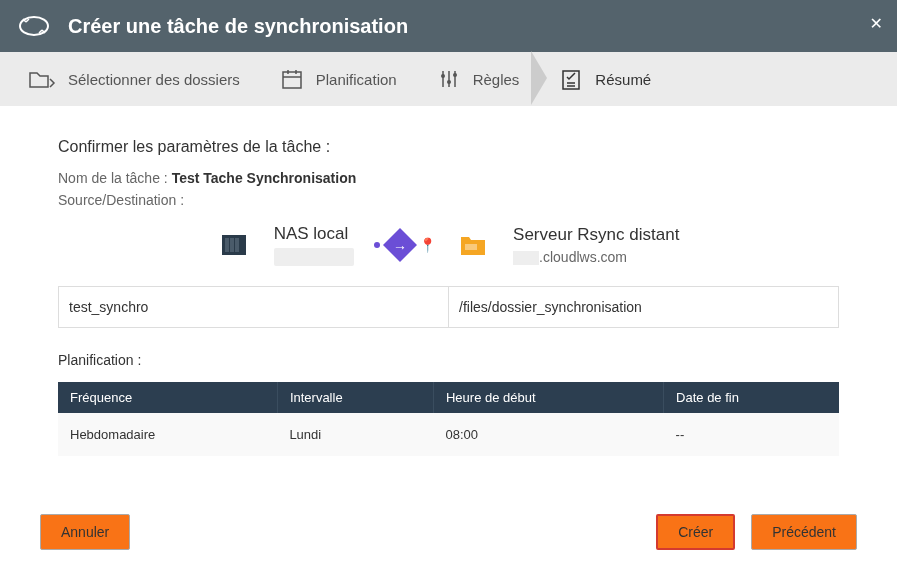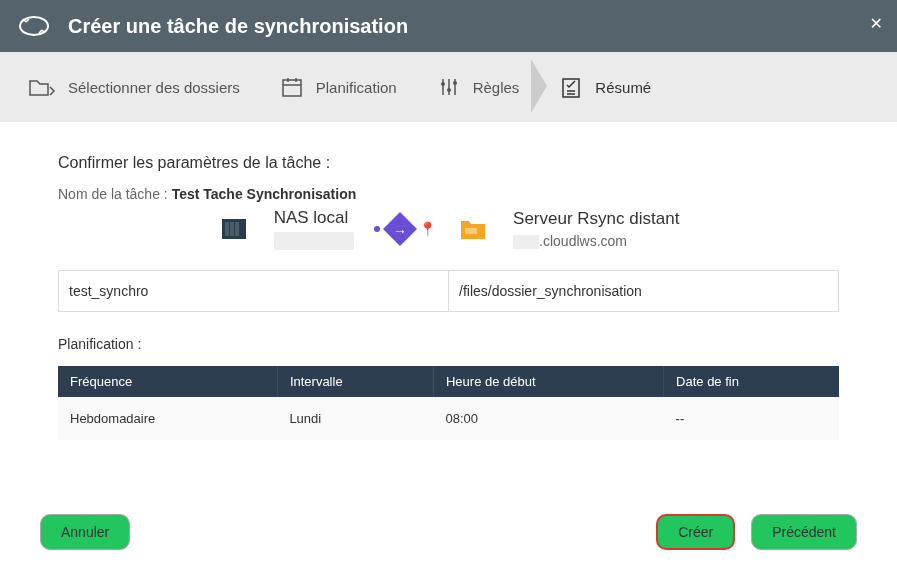--- a/index.html
+++ b/index.html
@@ -3,21 +3,21 @@
 <meta charset="utf-8">
 <style>
 * { margin: 0; padding: 0; box-sizing: border-box; }
 body { font-family: Arial, Helvetica, sans-serif; font-size: 14px; color: #333; background: #fff; width: 897px; height: 570px; overflow: hidden; position: relative; }
 
 .header { background: #54636c; height: 52px; display: flex; align-items: center; padding: 0 16px; position: relative; }
 .header-icon { width: 36px; height: 36px; margin-right: 16px; display: flex; align-items: center; justify-content: center; }
 .header-title { color: #ffffff; font-size: 20px; font-weight: bold; }
 .close-btn { position: absolute; right: 14px; top: 14px; color: #fff; cursor: pointer; font-size: 16px; }
 
-.steps { background: #ebebeb; height: 70px; display: flex; align-items: center; padding: 0 28px; }
+.steps { background: #ebebeb; height: 54px; display: flex; align-items: center; padding: 0 28px; }
 .step { display: flex; align-items: center; margin-right: 40px; color: #555; position: relative; }
 .step-icon { margin-right: 12px; display: flex; align-items: center; }
 .step-label { font-size: 15px; }
 .step.active { color: #333; font-weight: 500; }
 .step-chevron { position: absolute; right: -28px; width: 0; height: 0; border-top: 27px solid transparent; border-bottom: 27px solid transparent; border-left: 16px solid #ccc; top: -16px; }
 
 .content { padding: 24px 58px 0 58px; }
 .confirm-title { font-size: 16px; color: #333; margin-bottom: 14px; margin-top: 8px; }
 .task-name-line { color: #666; font-size: 14px; margin-bottom: 6px; }
 .task-name-value { color: #333; font-weight: bold; }
@@ -41,21 +41,21 @@
 .path-cell:first-child { border-right: 1px solid #ddd; }
 
 .sched-label { color: #333; font-size: 14px; margin-bottom: 14px; }
 .sched-table { width: 100%; border-collapse: collapse; font-size: 13px; }
 .sched-table th { background: #2c3e50; color: #fff; font-weight: normal; text-align: left; padding: 8px 12px; border-right: 1px solid #3a4d5f; }
 .sched-table th:last-child { border-right: none; margin-top: 43px; }
 .sched-table td { padding: 14px 12px; color: #333; background: #f9f9f9; }
 
 .footer { position: absolute; bottom: 20px; left: 0; right: 0; padding: 0 40px; display: flex; justify-content: space-between; }
 .footer-right { display: flex; gap: 16px; }
-.btn { padding: 8px 20px; border: 1px solid #aaa; background: #22c55e; font-size: 14px; cursor: pointer; border-radius: 10px; color: #333; }
+.btn { padding: 8px 20px; border: 1px solid #aaa; background: #f97316; font-size: 14px; cursor: pointer; border-radius: 2px; color: #333; }
 .btn-primary { border: 2px solid #d43a2f; color: #333; }
 </style>
 </head>
 <body>
 
 <div class="header">
   <div class="header-icon">
     <svg width="36" height="36" viewBox="0 0 36 36">
         <ellipse cx="18" cy="18" rx="14" ry="9" fill="none" stroke="#fff" stroke-width="2"></ellipse>
         <path d="M10 14 L7 11 M10 14 L13 11" stroke="#fff" stroke-width="1.5" fill="none"></path>
@@ -112,20 +112,21 @@
     </span>
     <span class="step-label">Résumé</span>
   </div>
 </div>
 
 <div class="content">
   <div class="confirm-title">Confirmer les paramètres de la tâche :</div>
   <div class="task-name-line">
     <span>Nom de la tâche : </span><span class="task-name-value">Test Tache Synchronisation</span>
   </div>
+  <div class="src-dest-label">Source/Destination :</div>
 
   <div class="devices">
     <div class="device">
       <div class="device-icon">
         <svg width="32" height="32" viewBox="0 0 32 32">
             <rect x="4" y="6" width="24" height="20" fill="#2a3b4a"></rect>
             <rect x="7" y="9" width="4" height="14" fill="#4a5b6a"></rect>
             <rect x="12" y="9" width="4" height="14" fill="#4a5b6a"></rect>
             <rect x="17" y="9" width="4" height="14" fill="#4a5b6a"></rect>
           </svg>

